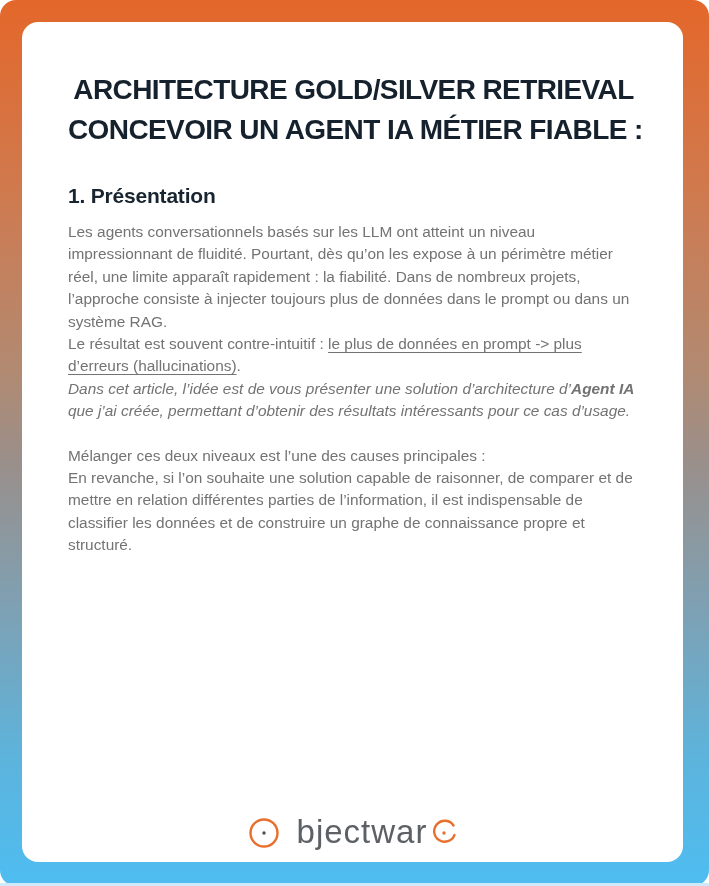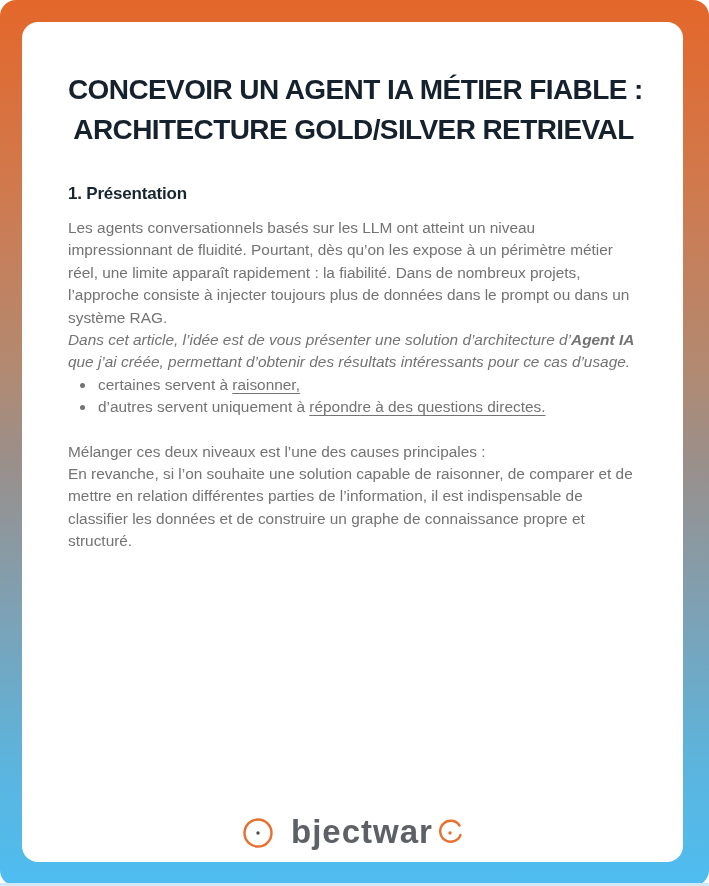--- a/index.html
+++ b/index.html
@@ -41,21 +41,21 @@
     color: #15212d;
     font-weight: 700;
     font-size: 28px;
     line-height: 40px;
     letter-spacing: -0.6px;
     margin-top: 4px;
   }
   .title .tline { white-space: nowrap; }
   .section-heading {
     color: #18242f;
-    font-size: 17px;
+    font-size: 21px;
     font-weight: 700;
     letter-spacing: -0.2px;
     margin: 30px 0 13px 0;
   }
   .section-heading.first { margin-top: 34px; }
   .body-text {
     color: #737373;
     font-size: 15.4px;
     line-height: 22.4px;
     max-width: 585px;
@@ -81,52 +81,49 @@
     bottom: 12px;
     display: flex;
     justify-content: center;
     align-items: center;
     gap: 1px;
   }
   .logo-o { display: block; }
   .logo-mid {
     color: #5d6166;
     font-size: 33px;
-    font-weight: 700;
+    font-weight: 400;
     letter-spacing: 1px;
     line-height: 34px;
     margin-left: 14px;
   }
   .logo-e { display: block; margin-left: 1px; }
 </style>
 </head>
 <body>
 
 <div class="frame"></div>
 
 <div class="card">
 
   <h1 class="title">
+    <div class="tline">ARCHITECTURE GOLD/SILVER RETRIEVAL</div>
     <div class="tline">CONCEVOIR UN AGENT IA MÉTIER FIABLE :</div>
-    <div class="tline">ARCHITECTURE GOLD/SILVER RETRIEVAL</div>
   </h1>
 
   <h2 class="section-heading first">1. Présentation</h2>
 
   <div class="body-text">
     <p>Les agents conversationnels basés sur les LLM ont atteint un niveau impressionnant de fluidité. Pourtant, dès qu’on les expose à un périmètre métier réel, une limite apparaît rapidement : la fiabilité. Dans de nombreux projets, l’approche consiste à injecter toujours plus de données dans le prompt ou dans un système RAG.</p>
+    <p><span>Le résultat est souvent contre-intuitif : </span><span class="u">le plus de données en prompt -&gt; plus d’erreurs (hallucinations)</span><span>.</span></p>
     <p class="italic"><span>Dans cet article, l’idée est de vous présenter une solution d’architecture d’</span><strong>Agent IA</strong><span> que j’ai créée, permettant d’obtenir des résultats intéressants pour ce cas d’usage.</span></p>
   </div>
 
 
   <div class="body-text">
-    <ul class="bullets">
-      <li><span>certaines servent à </span><span class="u">raisonner,</span></li>
-      <li><span>d’autres servent uniquement à </span><span class="u">répondre à des questions directes.</span></li>
-    </ul>
     <p class="spaced">Mélanger ces deux niveaux est l’une des causes principales :</p>
     <p>En revanche, si l’on souhaite une solution capable de raisonner, de comparer et de mettre en relation différentes parties de l’information, il est indispensable de classifier les données et de construire un graphe de connaissance propre et structuré.</p>
   </div>
 
   <div class="logo">
     <svg class="logo-o" width="36" height="36" viewBox="0 0 36 36">
       <circle cx="18" cy="19" r="13.5" fill="none" stroke="#e8702f" stroke-width="2.4"></circle>
       <circle cx="18" cy="19" r="1.7" fill="#4a4e52"></circle>
     </svg>
     <span class="logo-mid">bjectwar</span>

